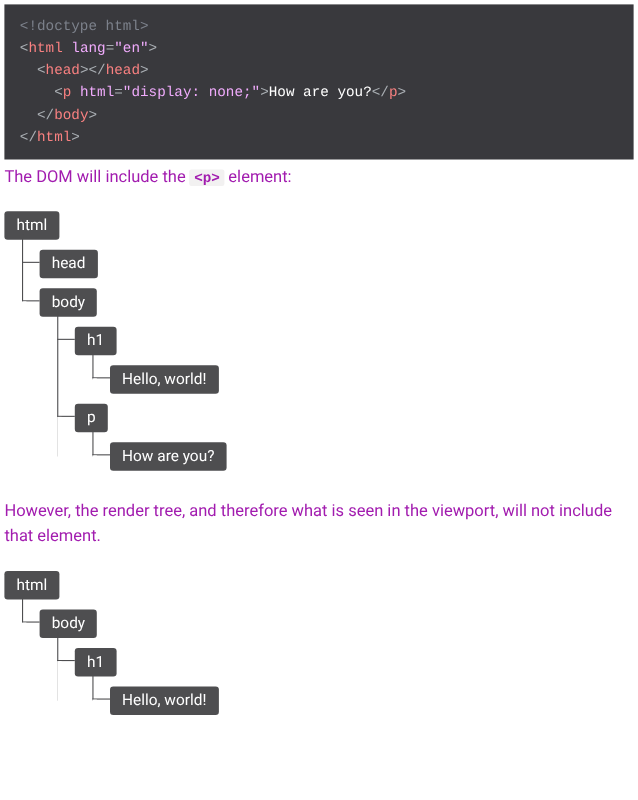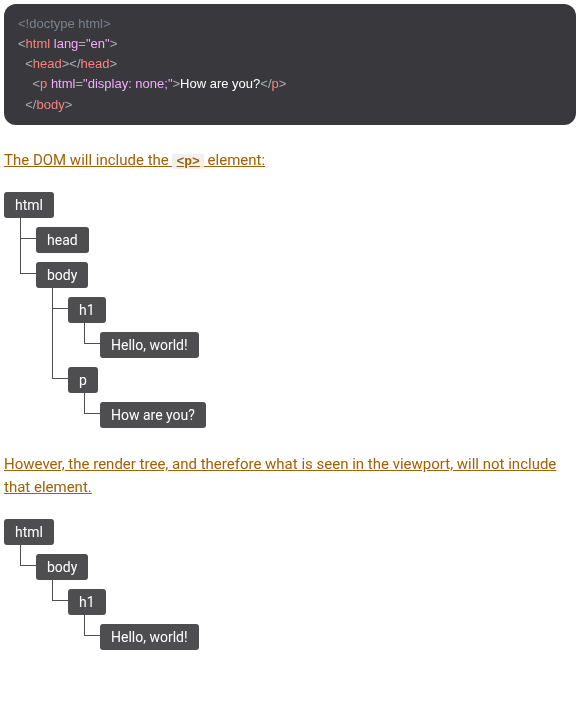--- a/index.html
+++ b/index.html
@@ -5,41 +5,40 @@
   * { box-sizing: border-box; margin: 0; padding: 0; }
   body {
     font-family: -apple-system, BlinkMacSystemFont, "Segoe UI", Roboto, Arial, sans-serif;
     background: #fff;
     color: #1b1b1b;
     width: 580px;
     padding: 0;
   }
   .codeblock {
     background: #39393d;
-    border-radius: 12px;
-    margin: 4px 4px 24px 4px;
+    border-radius: 0;
+    margin: 4px 4px 4px 4px;
     padding: 10px 14px;
-    font-family: Liberation Sans, sans-serif;
+    font-family: Liberation Mono, monospace;
     font-size: 13px;
     line-height: 1.55;
     color: #fff;
   }
   .codeline { white-space: pre; display: block; }
   .tk-punct { color: #a9aeb3; }
   .tk-tag   { color: #f98181; }
   .tk-attr  { color: #f0abfc; }
   .tk-text  { color: #fff; }
   .tk-muted { color: #7c818b; }
 
   .prose {
     font-size: 15px;
     line-height: 1.5;
-    color: #a16207;
+    color: #a21caf;
     margin: 0 4px 18px 4px;
-    text-decoration: underline;
   }
   .prose code {
     font-family: Consolas, Monaco, "Courier New", monospace;
     font-size: 13px;
     background: #f2f1f1;
     padding: 0 4px;
     border-radius: 2px;
     font-weight: 700;
   }
 
@@ -96,20 +95,21 @@
 </style>
 </head>
 <body>
 
 <div class="codeblock">
   <span class="codeline"><span class="tk-muted">&lt;!doctype html&gt;</span></span>
   <span class="codeline"><span class="tk-punct">&lt;</span><span class="tk-tag">html </span><span class="tk-attr">lang</span><span class="tk-punct">=</span><span class="tk-attr">"en"</span><span class="tk-punct">&gt;</span></span>
   <span class="codeline">  <span class="tk-punct">&lt;</span><span class="tk-tag">head</span><span class="tk-punct">&gt;&lt;/</span><span class="tk-tag">head</span><span class="tk-punct">&gt;</span></span>
   <span class="codeline">    <span class="tk-punct">&lt;</span><span class="tk-tag">p </span><span class="tk-attr">html</span><span class="tk-punct">=</span><span class="tk-attr">"display: none;"</span><span class="tk-punct">&gt;</span><span class="tk-text">How are you?</span><span class="tk-punct">&lt;/</span><span class="tk-tag">p</span><span class="tk-punct">&gt;</span></span>
   <span class="codeline">  <span class="tk-punct">&lt;/</span><span class="tk-tag">body</span><span class="tk-punct">&gt;</span></span>
+  <span class="codeline"><span class="tk-punct">&lt;/</span><span class="tk-tag">html</span><span class="tk-punct">&gt;</span></span>
 </div>
 
 <p class="prose">
   <span>The DOM will include the </span><code>&lt;p&gt;</code><span> element:</span>
 </p>
 
 <div class="tree">
   <span class="node">html</span>
   <div class="children">
     <div class="item">

